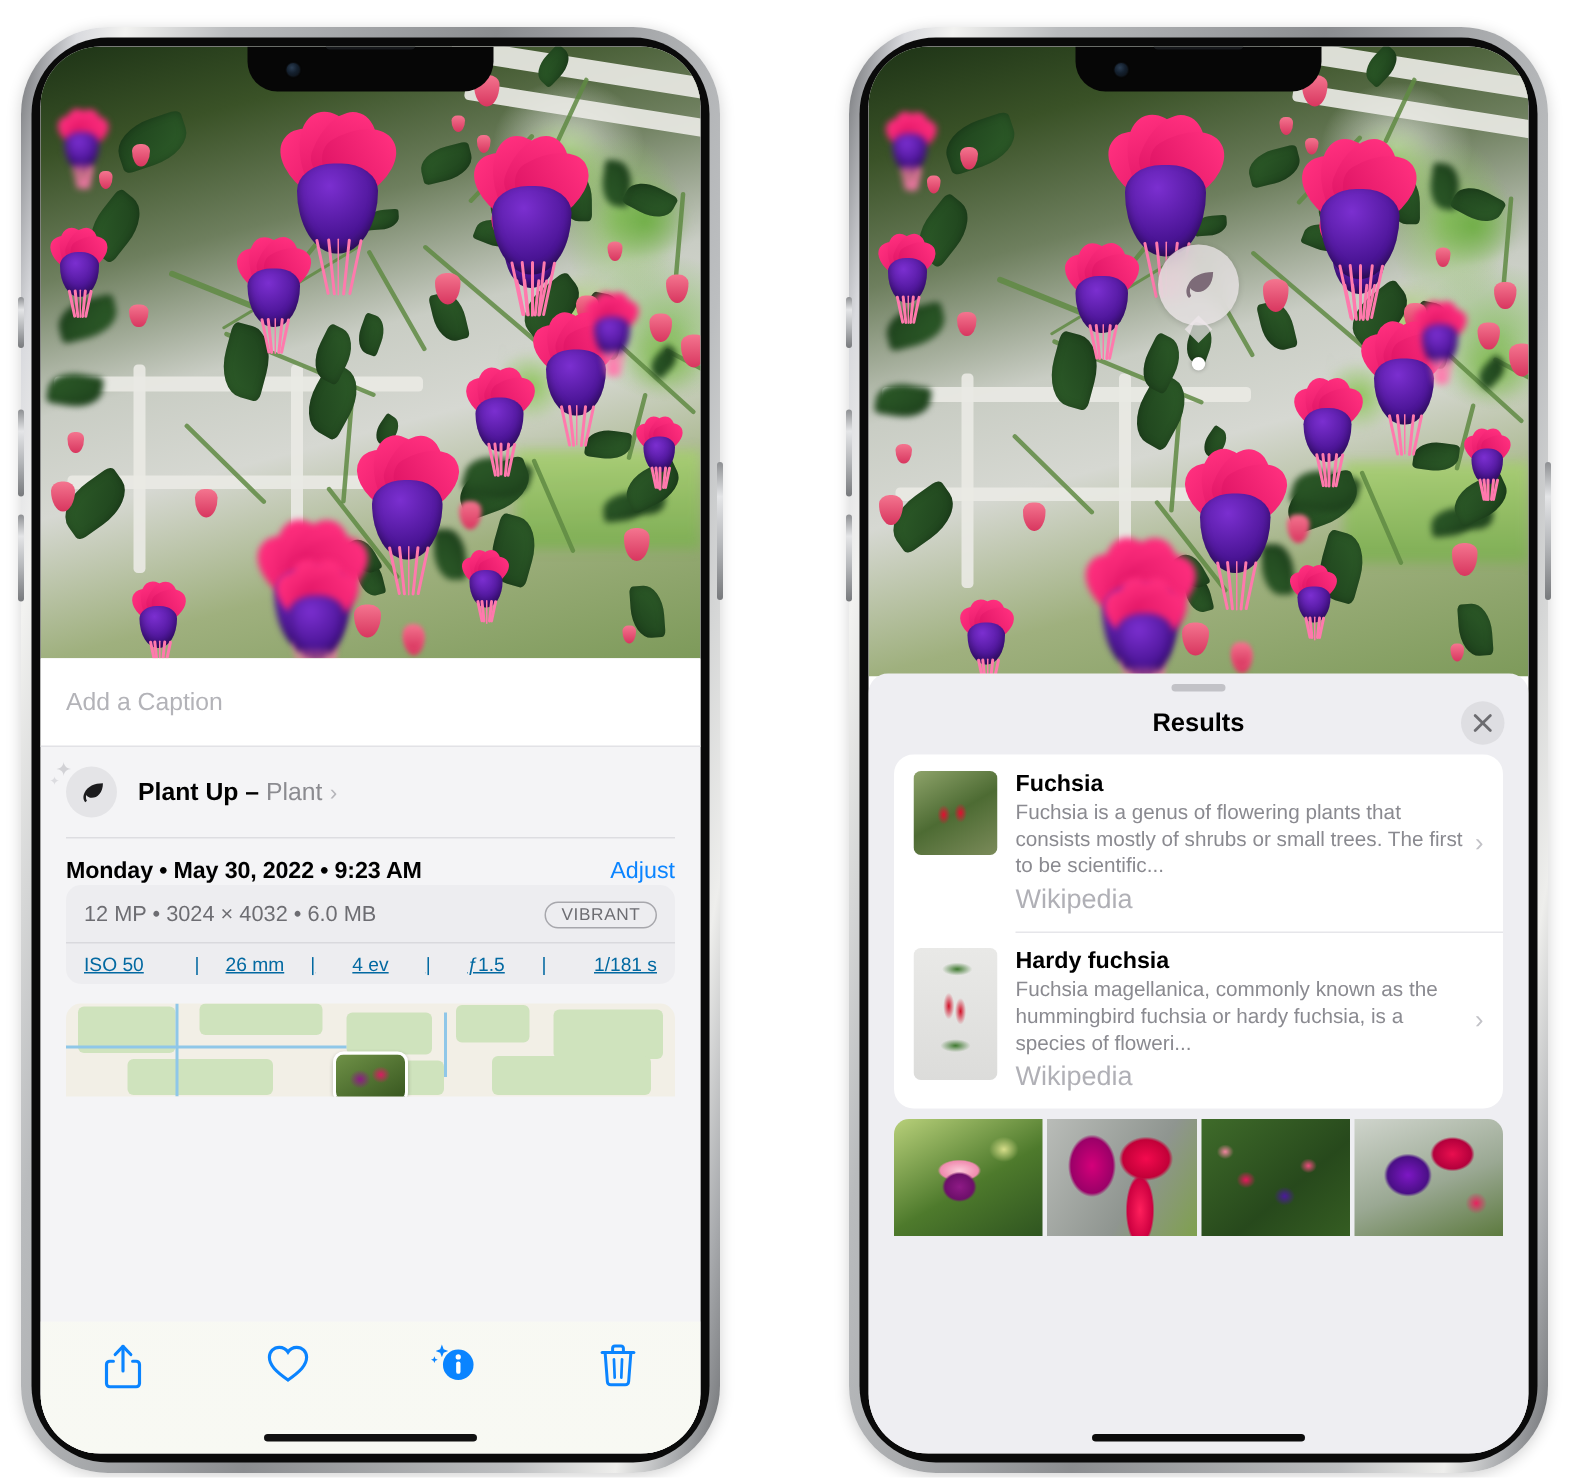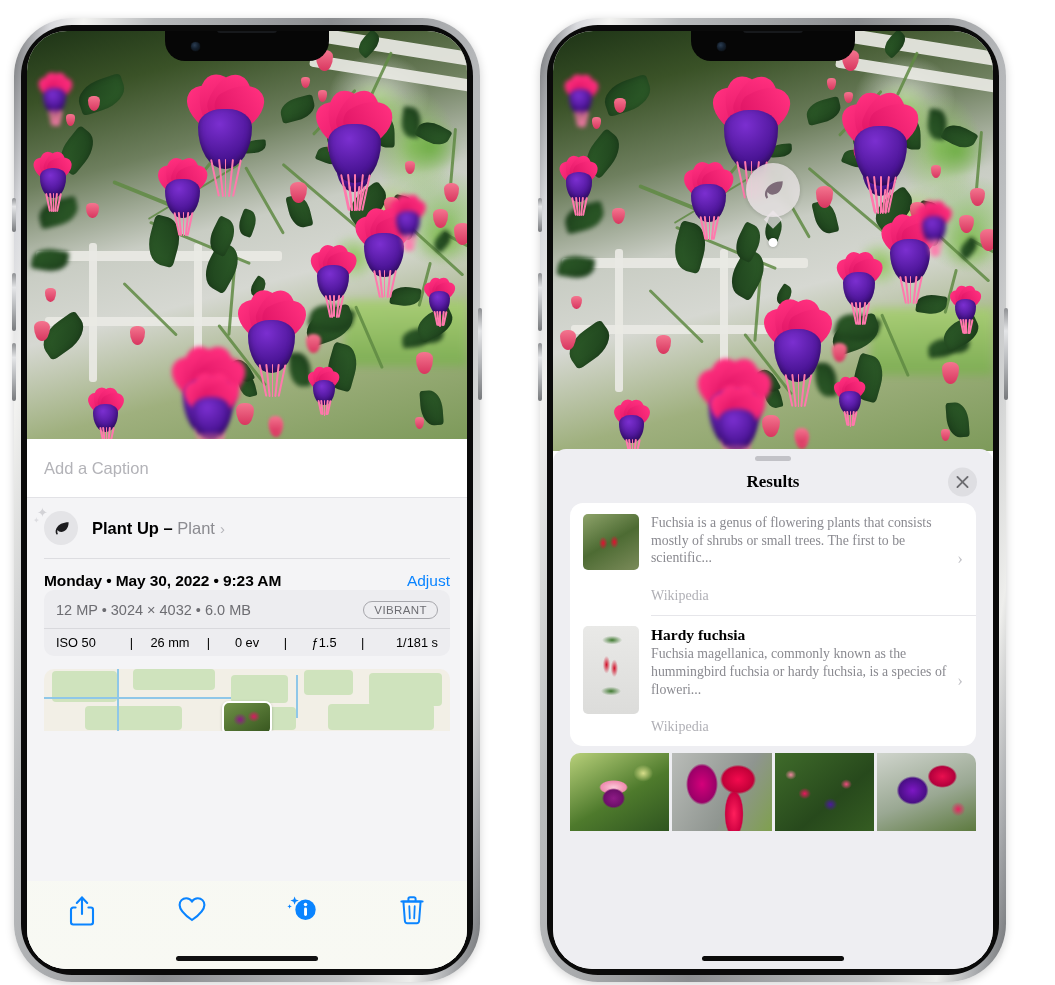--- a/index.html
+++ b/index.html
@@ -99,21 +99,21 @@
               padding:2px 6px;letter-spacing:.3px;}
   .lens-ic{width:19px;height:19px;border-radius:50%;border:1.6px solid #8e8e93;position:relative;}
   .lens-ic::after{content:"";position:absolute;inset:4px;border-radius:50%;background:#8e8e93;}
   .exif-body{padding:8px 12px 9px 12px;}
   .exif-l1{font-size:14.5px;color:#6d6d72;}
   .exif-l2-wrap{display:flex;align-items:center;justify-content:space-between;margin-top:3px;}
   .exif-l2{font-size:14.5px;color:#6d6d72;}
   .badge-vib{border:1px solid #a7a7ac;color:#6d6d72;font-size:11.5px;border-radius:11px;
              padding:2px 10px;letter-spacing:.4px;}
   .exif-foot{border-top:.5px solid #d9d9dd;display:flex;align-items:center;padding:6px 12px;}
-  .exif-foot span{font-size:12.8px;color:#000000;flex:1;text-align:center;}
+  .exif-foot span{font-size:12.8px;color:#0369a1;flex:1;text-align:center;text-decoration:underline;}
   .exif-foot span:first-child{text-align:left;}
   .exif-foot span:last-child{text-align:right;}
   .exif-sep{color:#cdcdd2;font-size:12px;}
 
   
   .map{margin:13px 17px 0 17px;height:62px;border-radius:10px 10px 0 0;overflow:hidden;position:relative;
        background:#f2efe6;}
   .map-green{position:absolute;background:#cfe3bd;border-radius:4px;}
   .map-road{position:absolute;background:#8fc7e8;height:2px;}
   .map-pin{position:absolute;left:50%;bottom:-4px;transform:translateX(-50%);
@@ -137,21 +137,21 @@
   .sec-head{display:flex;align-items:baseline;justify-content:space-between;padding:8px 21px 8px 21px;}
   .sec-title{font-size:20px;font-weight:700;color:#000;letter-spacing:-.3px;}
   .show-more{font-size:14.5px;color:#8a8a90;}
   .card{margin:0 17px;background:#fff;border-radius:13px;overflow:hidden;}
   .kitem{display:flex;padding:11px 12px 11px 13px;align-items:flex-start;position:relative;}
   .kthumb{width:56px;height:56px;border-radius:5px;overflow:hidden;flex:none;margin-right:12px;position:relative;background:#cfcfcf;}
   .kthumb.tall{height:88px;}
   .ktext{flex:1;min-width:0;padding-right:12px;}
   .ktitle{font-size:15.5px;font-weight:700;color:#000;margin-bottom:1px;}
   .kdesc{font-size:13.8px;color:#8a8a90;line-height:1.28;}
-  .ksrc{font-size:14px;color:#b0b0b6;margin-top:21px;}
+  .ksrc{font-size:18px;color:#b0b0b6;margin-top:3px;}
   .kchev{position:absolute;right:13px;top:50%;transform:translateY(-50%);color:#c2c2c7;font-size:17px;}
   .kdiv{height:.5px;background:#e6e6ea;margin-left:81px;}
   .webrow{display:flex;gap:3px;margin:7px 17px 0 17px;border-radius:10px 10px 0 0;overflow:hidden;}
   .webimg{flex:1;height:78px;position:relative;overflow:hidden;background:#ddd;}
 
   
   .t-fx1{background:
      radial-gradient(ellipse 16px 14px at 44% 58%,#8e1a86 0%,#6d0f6a 60%,transparent 72%),
      radial-gradient(ellipse 18px 9px at 44% 44%,#fbc9d8 0%,#f08cb0 70%,transparent 80%),
      radial-gradient(ellipse 14px 12px at 74% 26%,#d7de8a,transparent 70%),
@@ -507,21 +507,21 @@
           <div class="exif-l2-wrap">
             <span class="exif-l2">12 MP • 3024 × 4032 • 6.0 MB</span>
             <span class="badge-vib">VIBRANT</span>
           </div>
         </div>
         <div class="exif-foot">
           <span>ISO 50</span>
           <span class="exif-sep" style="flex:0;">|</span>
           <span>26 mm</span>
           <span class="exif-sep" style="flex:0;">|</span>
-          <span>0 ev</span>
+          <span>4 ev</span>
           <span class="exif-sep" style="flex:0;">|</span>
           <span>ƒ1.5</span>
           <span class="exif-sep" style="flex:0;">|</span>
           <span>1/181 s</span>
         </div>
       </div>
 
       <div class="map">
         <div class="map-green" style="left:2%;top:4%;width:16%;height:50%;"></div>
         <div class="map-green" style="left:22%;top:0%;width:20%;height:34%;"></div>
@@ -567,21 +567,21 @@
             <line x1="9.3" y1="11.2" x2="9.8" y2="23.4" stroke="#0a84ff" stroke-width="1.8" stroke-linecap="round"></line>
             <line x1="14.7" y1="11.2" x2="14.2" y2="23.4" stroke="#0a84ff" stroke-width="1.8" stroke-linecap="round"></line>
           </svg>
         </div>
       </div>
       <div class="home-ind light"></div>
     </div>
   </div>
 </div>
 
-<div class="phone" id="phoneR" style="left:540px;top:18px;width:452px;height:950px;font-family:Liberation Serif, serif;">
+<div class="phone" id="phoneR" style="left:566px;top:18px;width:452px;height:950px;">
   <div class="phone-inner"></div>
 
   <div class="btn-side btn-left" style="top:180px;height:34px;"></div>
   <div class="btn-side btn-left" style="top:255px;height:58px;"></div>
   <div class="btn-side btn-left" style="top:325px;height:58px;"></div>
   <div class="btn-side btn-right" style="top:290px;height:92px;"></div>
 
   <div class="screen">
 
     <div class="photo" id="photoR" style="height:420px;">
@@ -870,20 +870,21 @@
             <line x1="13.4" y1="2.6" x2="2.6" y2="13.4" stroke="#6c6c70" stroke-width="2" stroke-linecap="round"></line>
           </svg>
         </div>
       </div>
 
 
       <div class="card">
         <div class="kitem">
           <div class="kthumb t-wiki1"></div>
           <div class="ktext">
+            <div class="ktitle">Fuchsia</div>
             <div class="kdesc">Fuchsia is a genus of flowering plants that consists mostly of shrubs or small trees. The first to be scientific...</div>
             <div class="ksrc">Wikipedia</div>
           </div>
           <span class="kchev">›</span>
         </div>
         <div class="kdiv"></div>
         <div class="kitem">
           <div class="kthumb tall t-wiki2"></div>
           <div class="ktext">
             <div class="ktitle">Hardy fuchsia</div>

